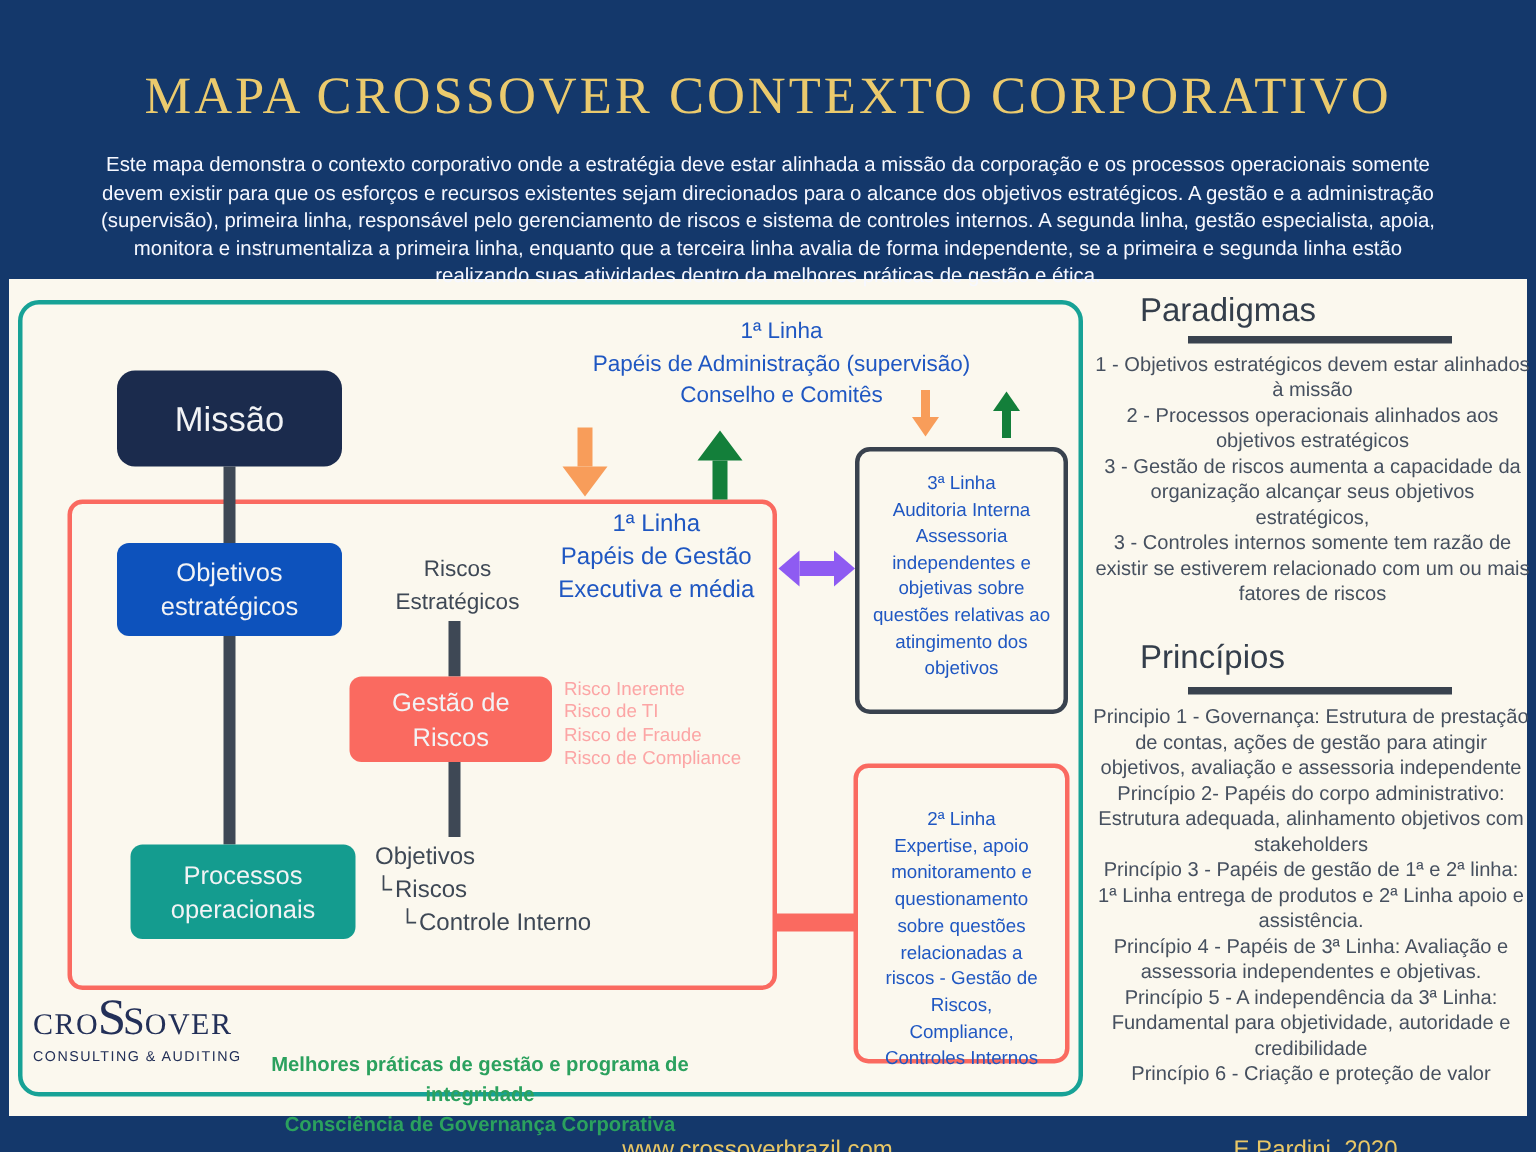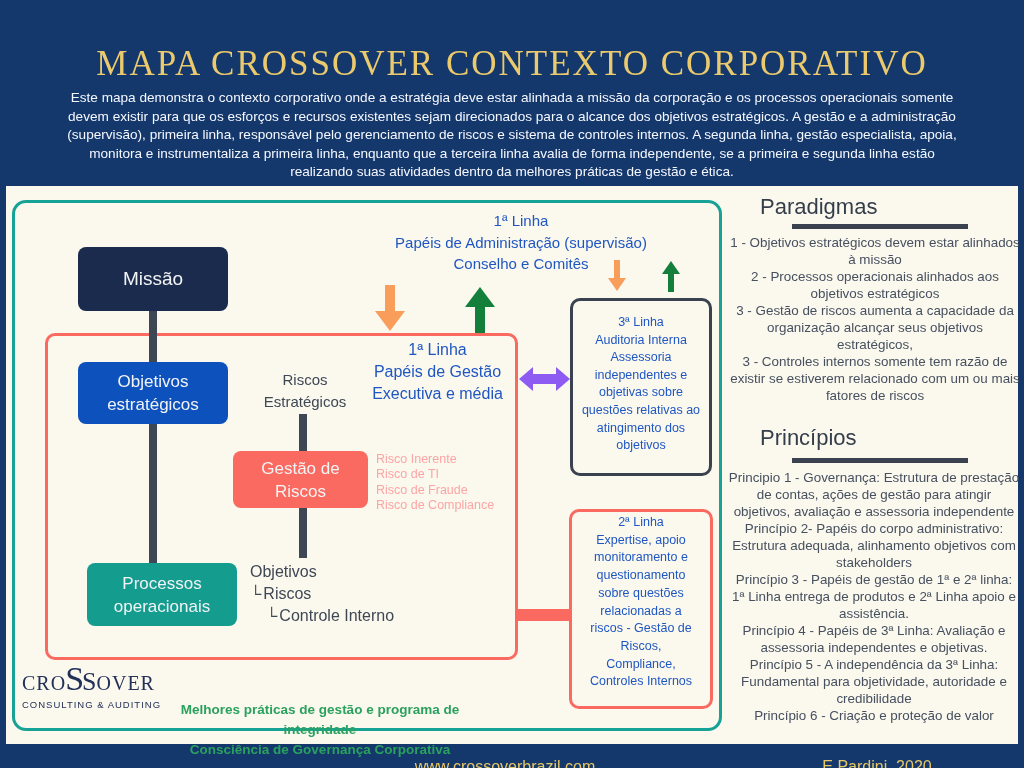--- a/index.html
+++ b/index.html
@@ -7,31 +7,31 @@
   .page { position:relative; width:1024px; height:768px; background:#14386B; overflow:hidden; }
   .abs { position:absolute;margin-top:28px; }
   .preline { white-space:pre-line; }
   .center { text-align:center; }
 
   .cream { left:6px; top:158px; width:1012px; height:558px; background:#FBF8EE; }
 
   .page-title { left:0; top:16px; width:1024px; text-align:center;
     font-family:"Liberation Serif", serif; font-size:35px; letter-spacing:2px;
     color:#EBCA6D; font-weight:400; }
-  .intro { left:62px; top:61px; width:900px; color:#F6F8FF; font-size:13.6px;
+  .intro { left:62px; top:73px; width:900px; color:#F6F8FF; font-size:13.6px;
     line-height:18.6px; text-align:center; }
 
   .diagram-border { left:12px; top:172px; width:710px; height:531px;
     border:3px solid #17A296; border-radius:14px; }
   .red-inner { left:45px; top:305px; width:473px; height:327px;
     border:3px solid #FA6A60; border-radius:10px; }
 
   .node { border-radius:8px; color:#F2F3F5; display:flex; align-items:center;
     justify-content:center; text-align:center; white-space:pre-line; }
-  .mission { left:78px; top:219px; width:150px; height:64px; background:#1B2B4D; font-size:19px; }
+  .mission { left:78px; top:219px; width:150px; height:64px; background:#1B2B4D; font-size:23px;border-radius:12px; }
   .objectives { left:78px; top:334px; width:150px; height:62px; background:#0D52BC; font-size:17px; line-height:23px; }
   .riskmgmt { left:233px; top:423px; width:135px; height:57px; background:#FA6A60; font-size:17px; line-height:23px; }
   .processes { left:87px; top:535px; width:150px; height:63px; background:#149C8F; font-size:17px; line-height:23px; }
 
   .conn { background:#3E4855; }
   .conn-1 { left:149px; top:283px; width:8px; height:51px; }
   .conn-2 { left:149px; top:396px; width:8px; height:139px; }
   .conn-3 { left:299px; top:386px; width:8px; height:37px; }
   .conn-4 { left:299px; top:480px; width:8px; height:50px; }
 
@@ -45,21 +45,21 @@
   .tree-1 { left:250px; top:535px; }
   .tree-2 { left:250px; top:557px; }
   .tree-3 { left:266px; top:579px; }
   .tree-line .glyph { letter-spacing:2px; }
 
   .line-box { border-radius:10px; color:#1F57C2; font-size:12.5px; text-align:center;
     white-space:pre-line; }
   .third-line { left:570px; top:270px; width:142px; height:178px;
     border:3px solid #39424E; line-height:17.6px; padding-top:13px; }
   .second-line { left:569px; top:481px; width:144px; height:200px;
-    border:3px solid #FA6A60; line-height:17.7px; padding-top:2px; }
+    border:3px solid #FA6A60; line-height:17.7px; padding-top:26px; }
   .red-link { left:516px; top:581px; width:54px; height:12px; background:#FA6A60; }
 
   
   .arrow-v { display:flex; flex-direction:column; align-items:center; }
   .shaft-lg { width:10px; height:26px; }
   .head-down-lg { width:0; height:0; border-left:15px solid transparent; border-right:15px solid transparent; border-top:20px solid; }
   .head-up-lg { width:0; height:0; border-left:15px solid transparent; border-right:15px solid transparent; border-bottom:20px solid; }
   .shaft-sm { width:6px; height:18px; }
   .head-down-sm { width:0; height:0; border-left:9px solid transparent; border-right:9px solid transparent; border-top:13px solid; }
   .head-up-sm { width:0; height:0; border-left:9px solid transparent; border-right:9px solid transparent; border-bottom:13px solid; }

